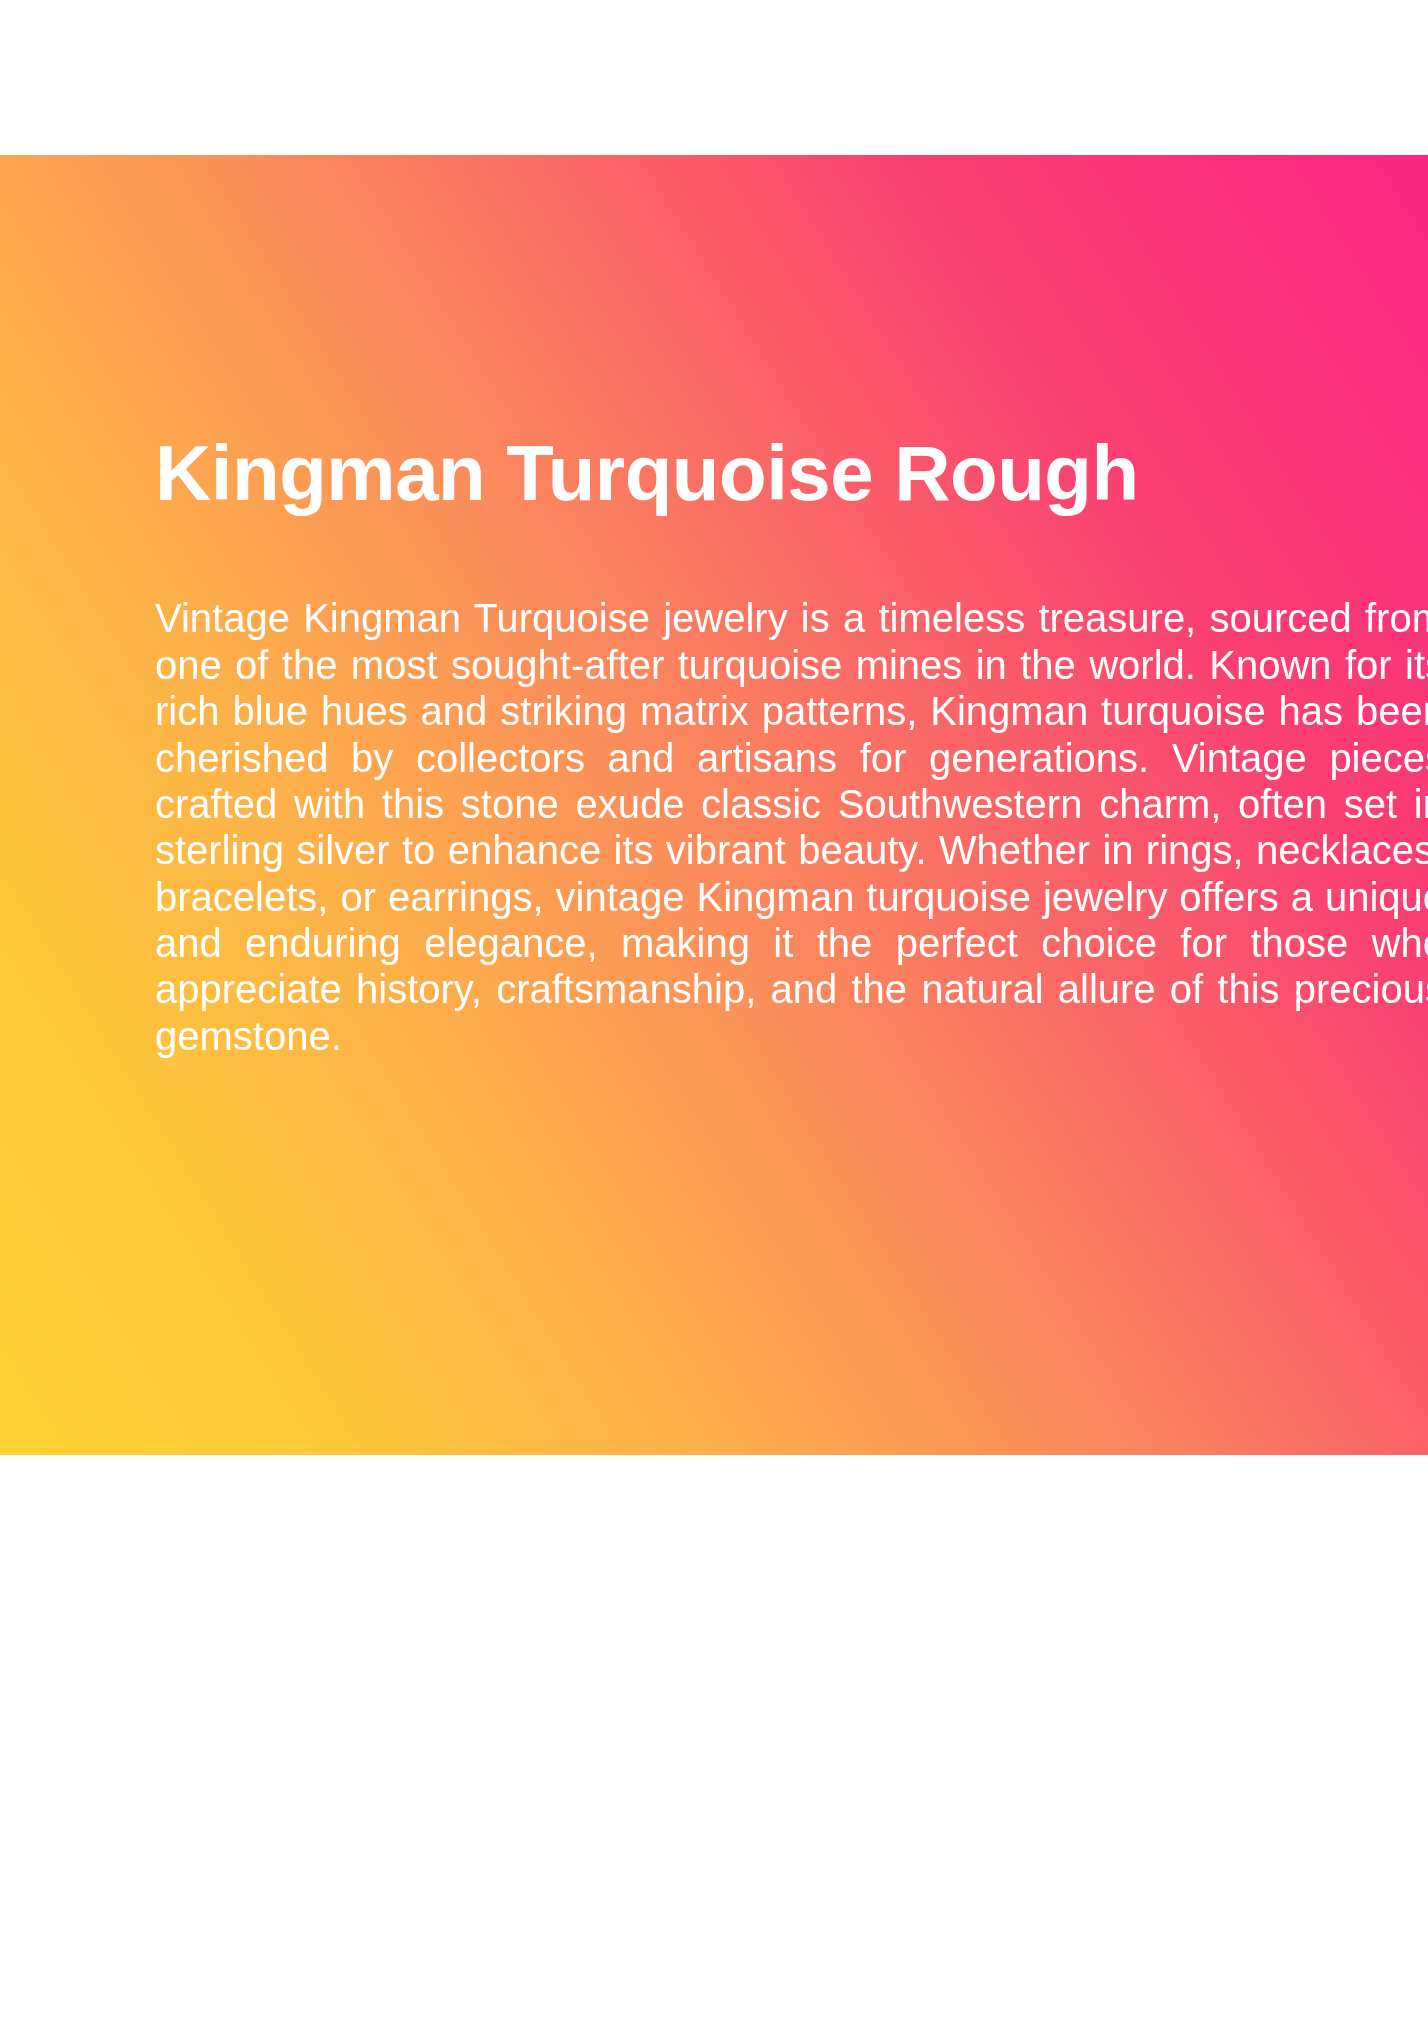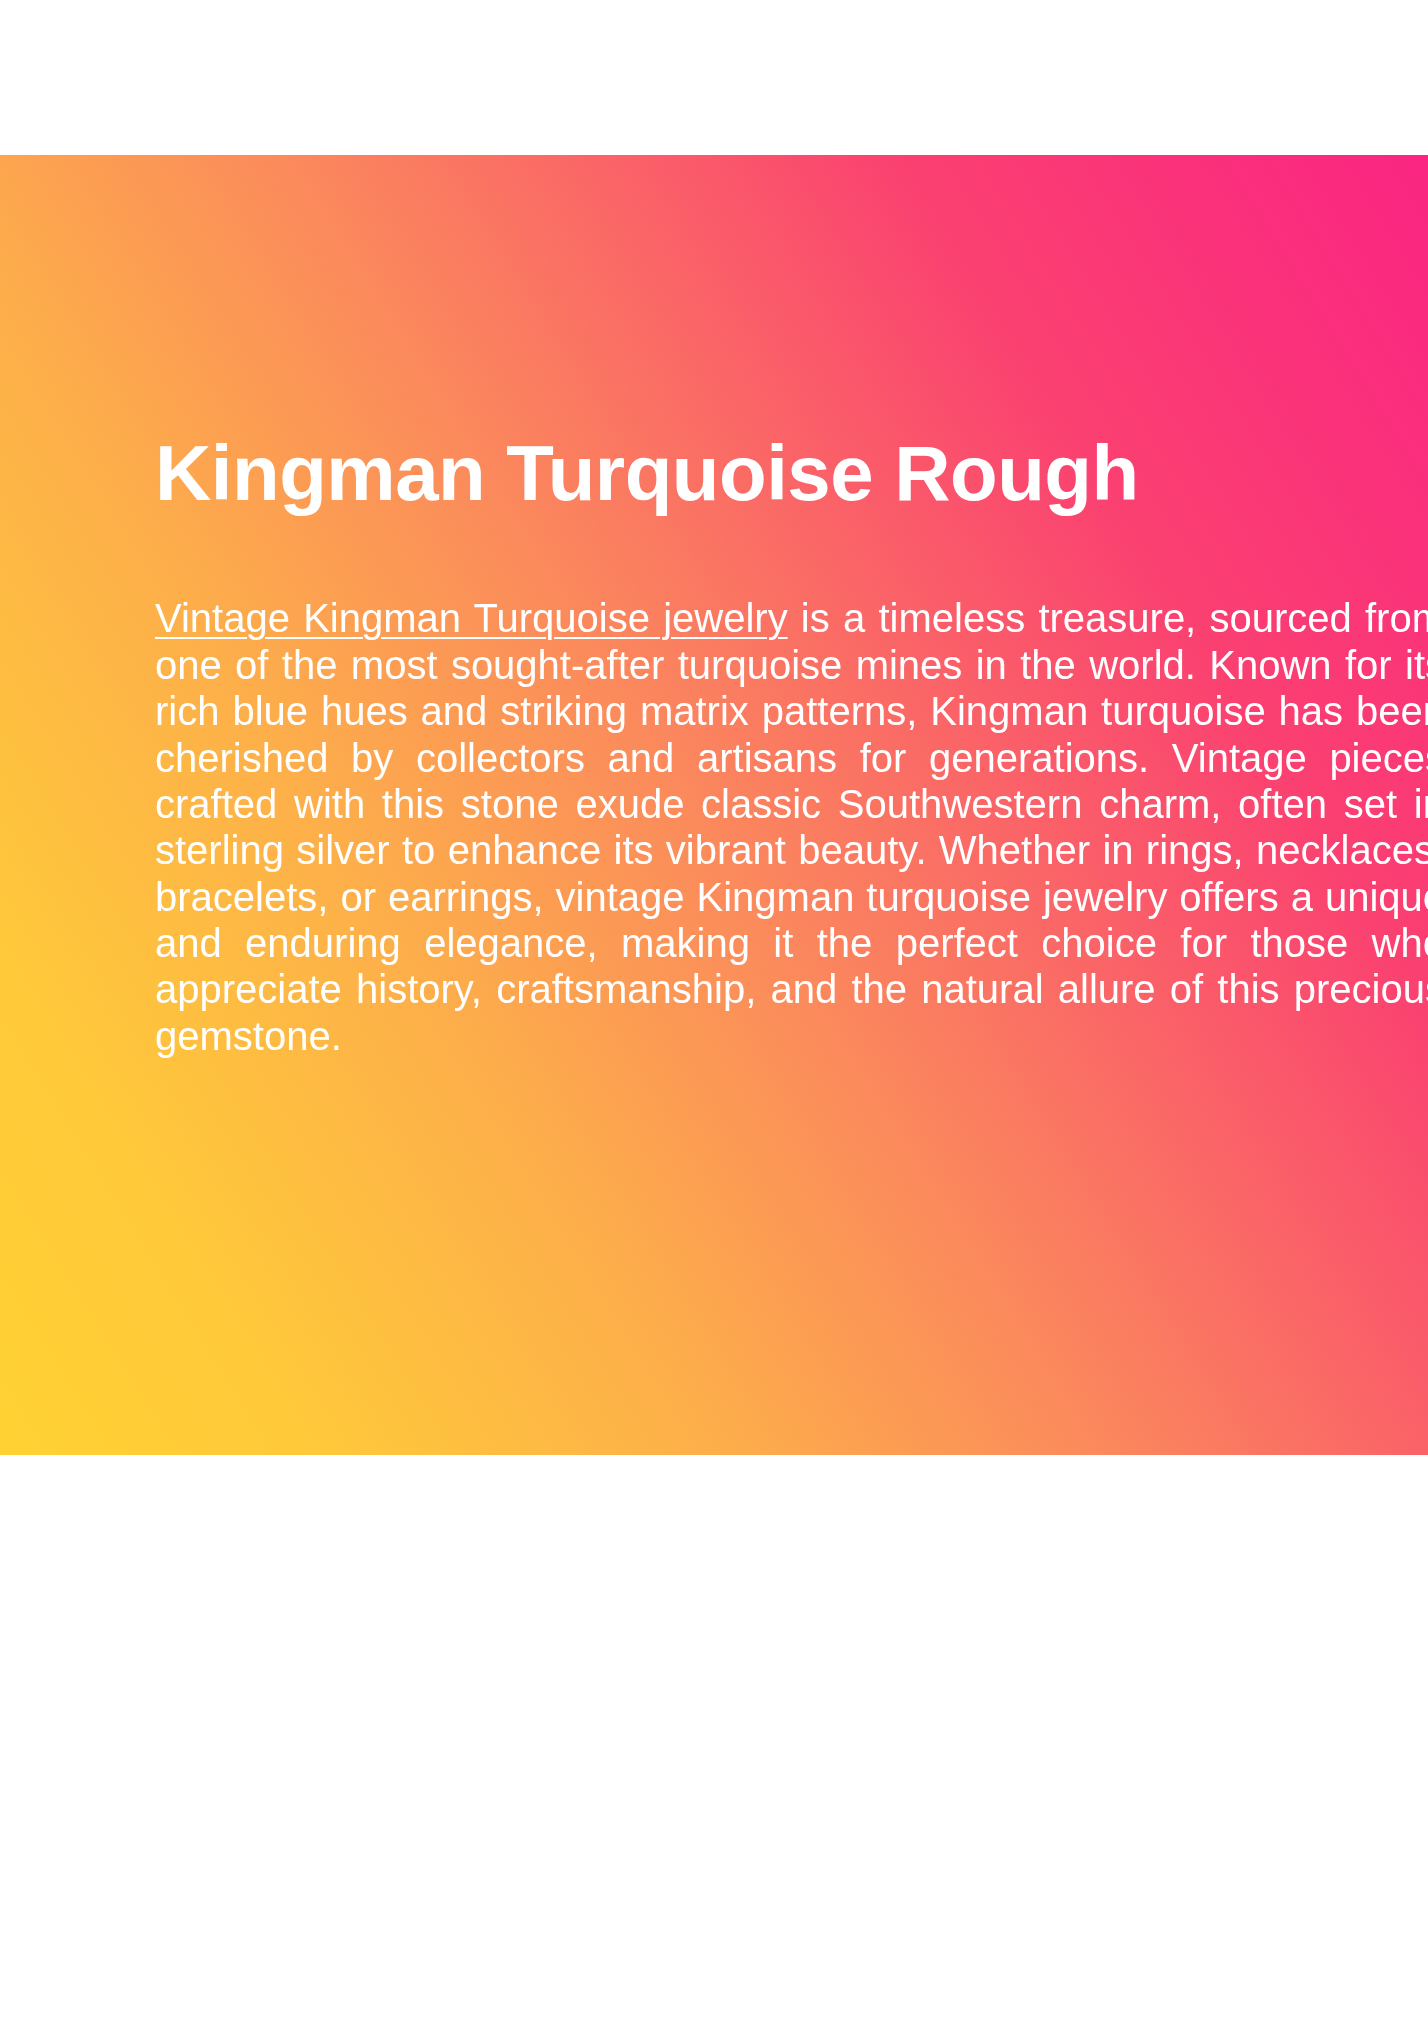--- a/index.html
+++ b/index.html
@@ -79,21 +79,20 @@
     font-family: "Liberation Sans", sans-serif;
     font-weight: 400;
     font-size: 40px;
     line-height: 1.16;
     text-align: justify;
     text-justify: inter-word;
   }
 
   .hero-link {
     color: #ffffff;
-    text-decoration: underline;
     text-underline-offset: 5px;
     text-decoration-thickness: 2px;
     cursor: pointer;
     margin-top: 27px;
   }
 
   
   .bottom-strip {
     position: absolute;
     left: 0;

